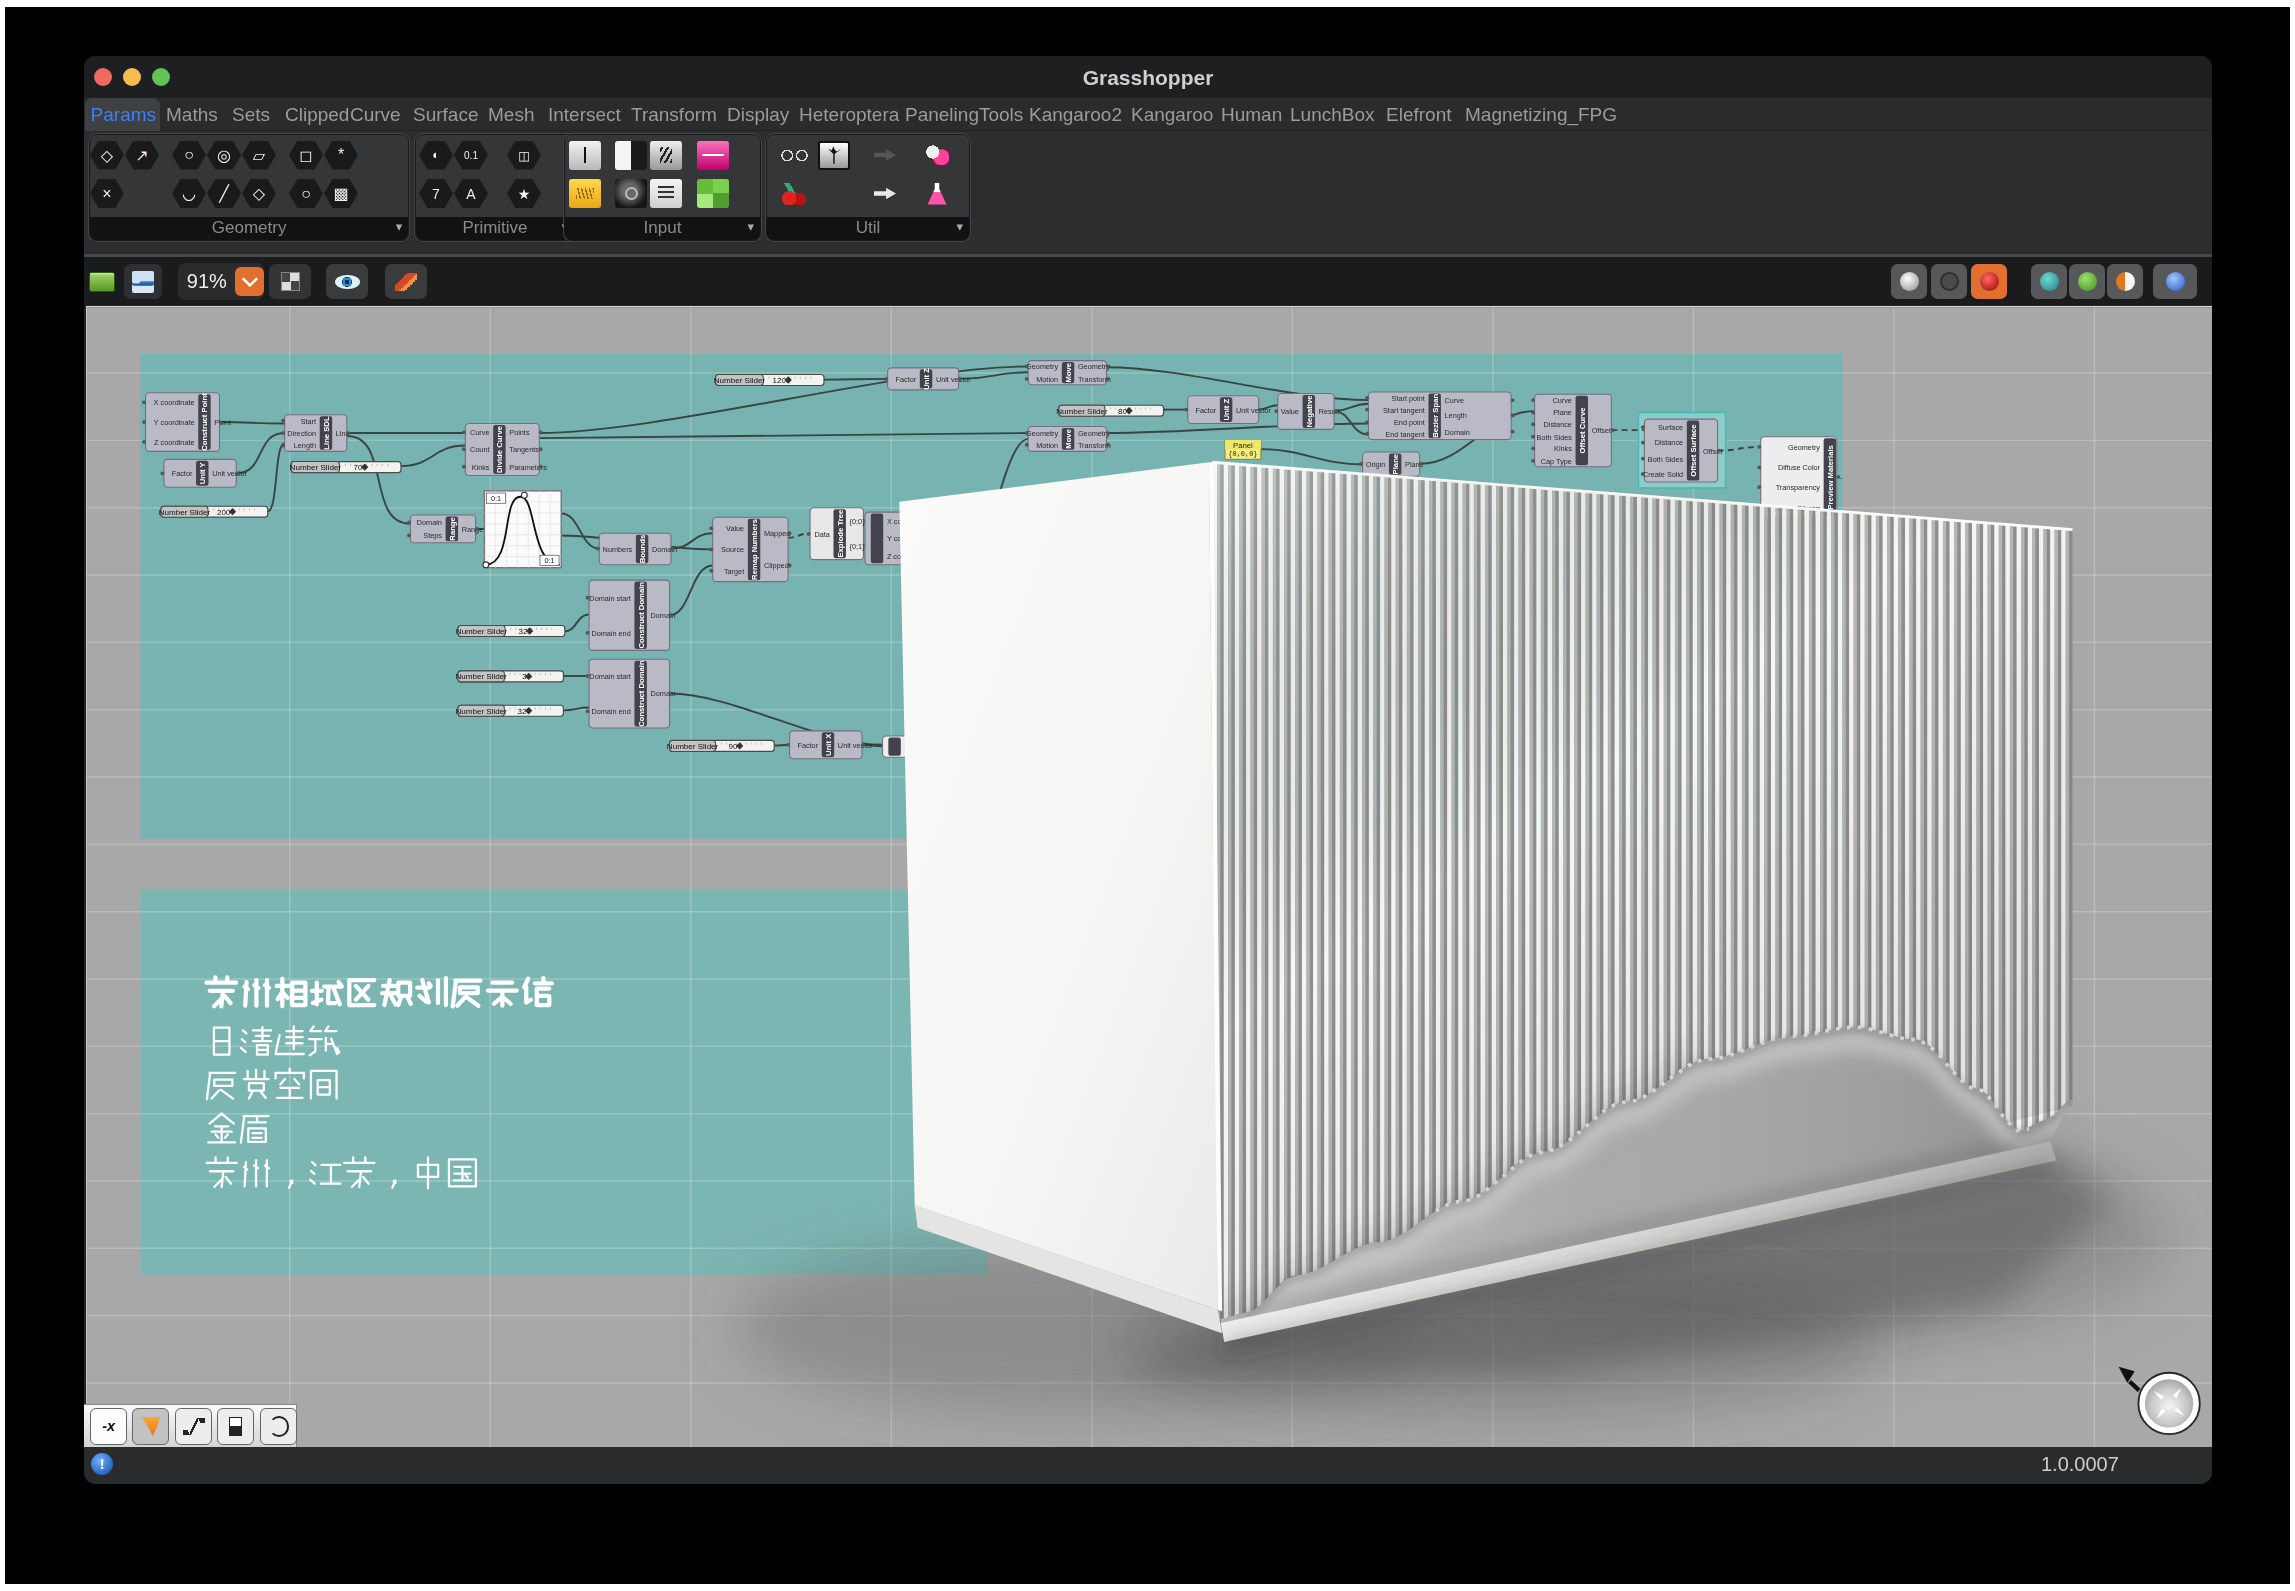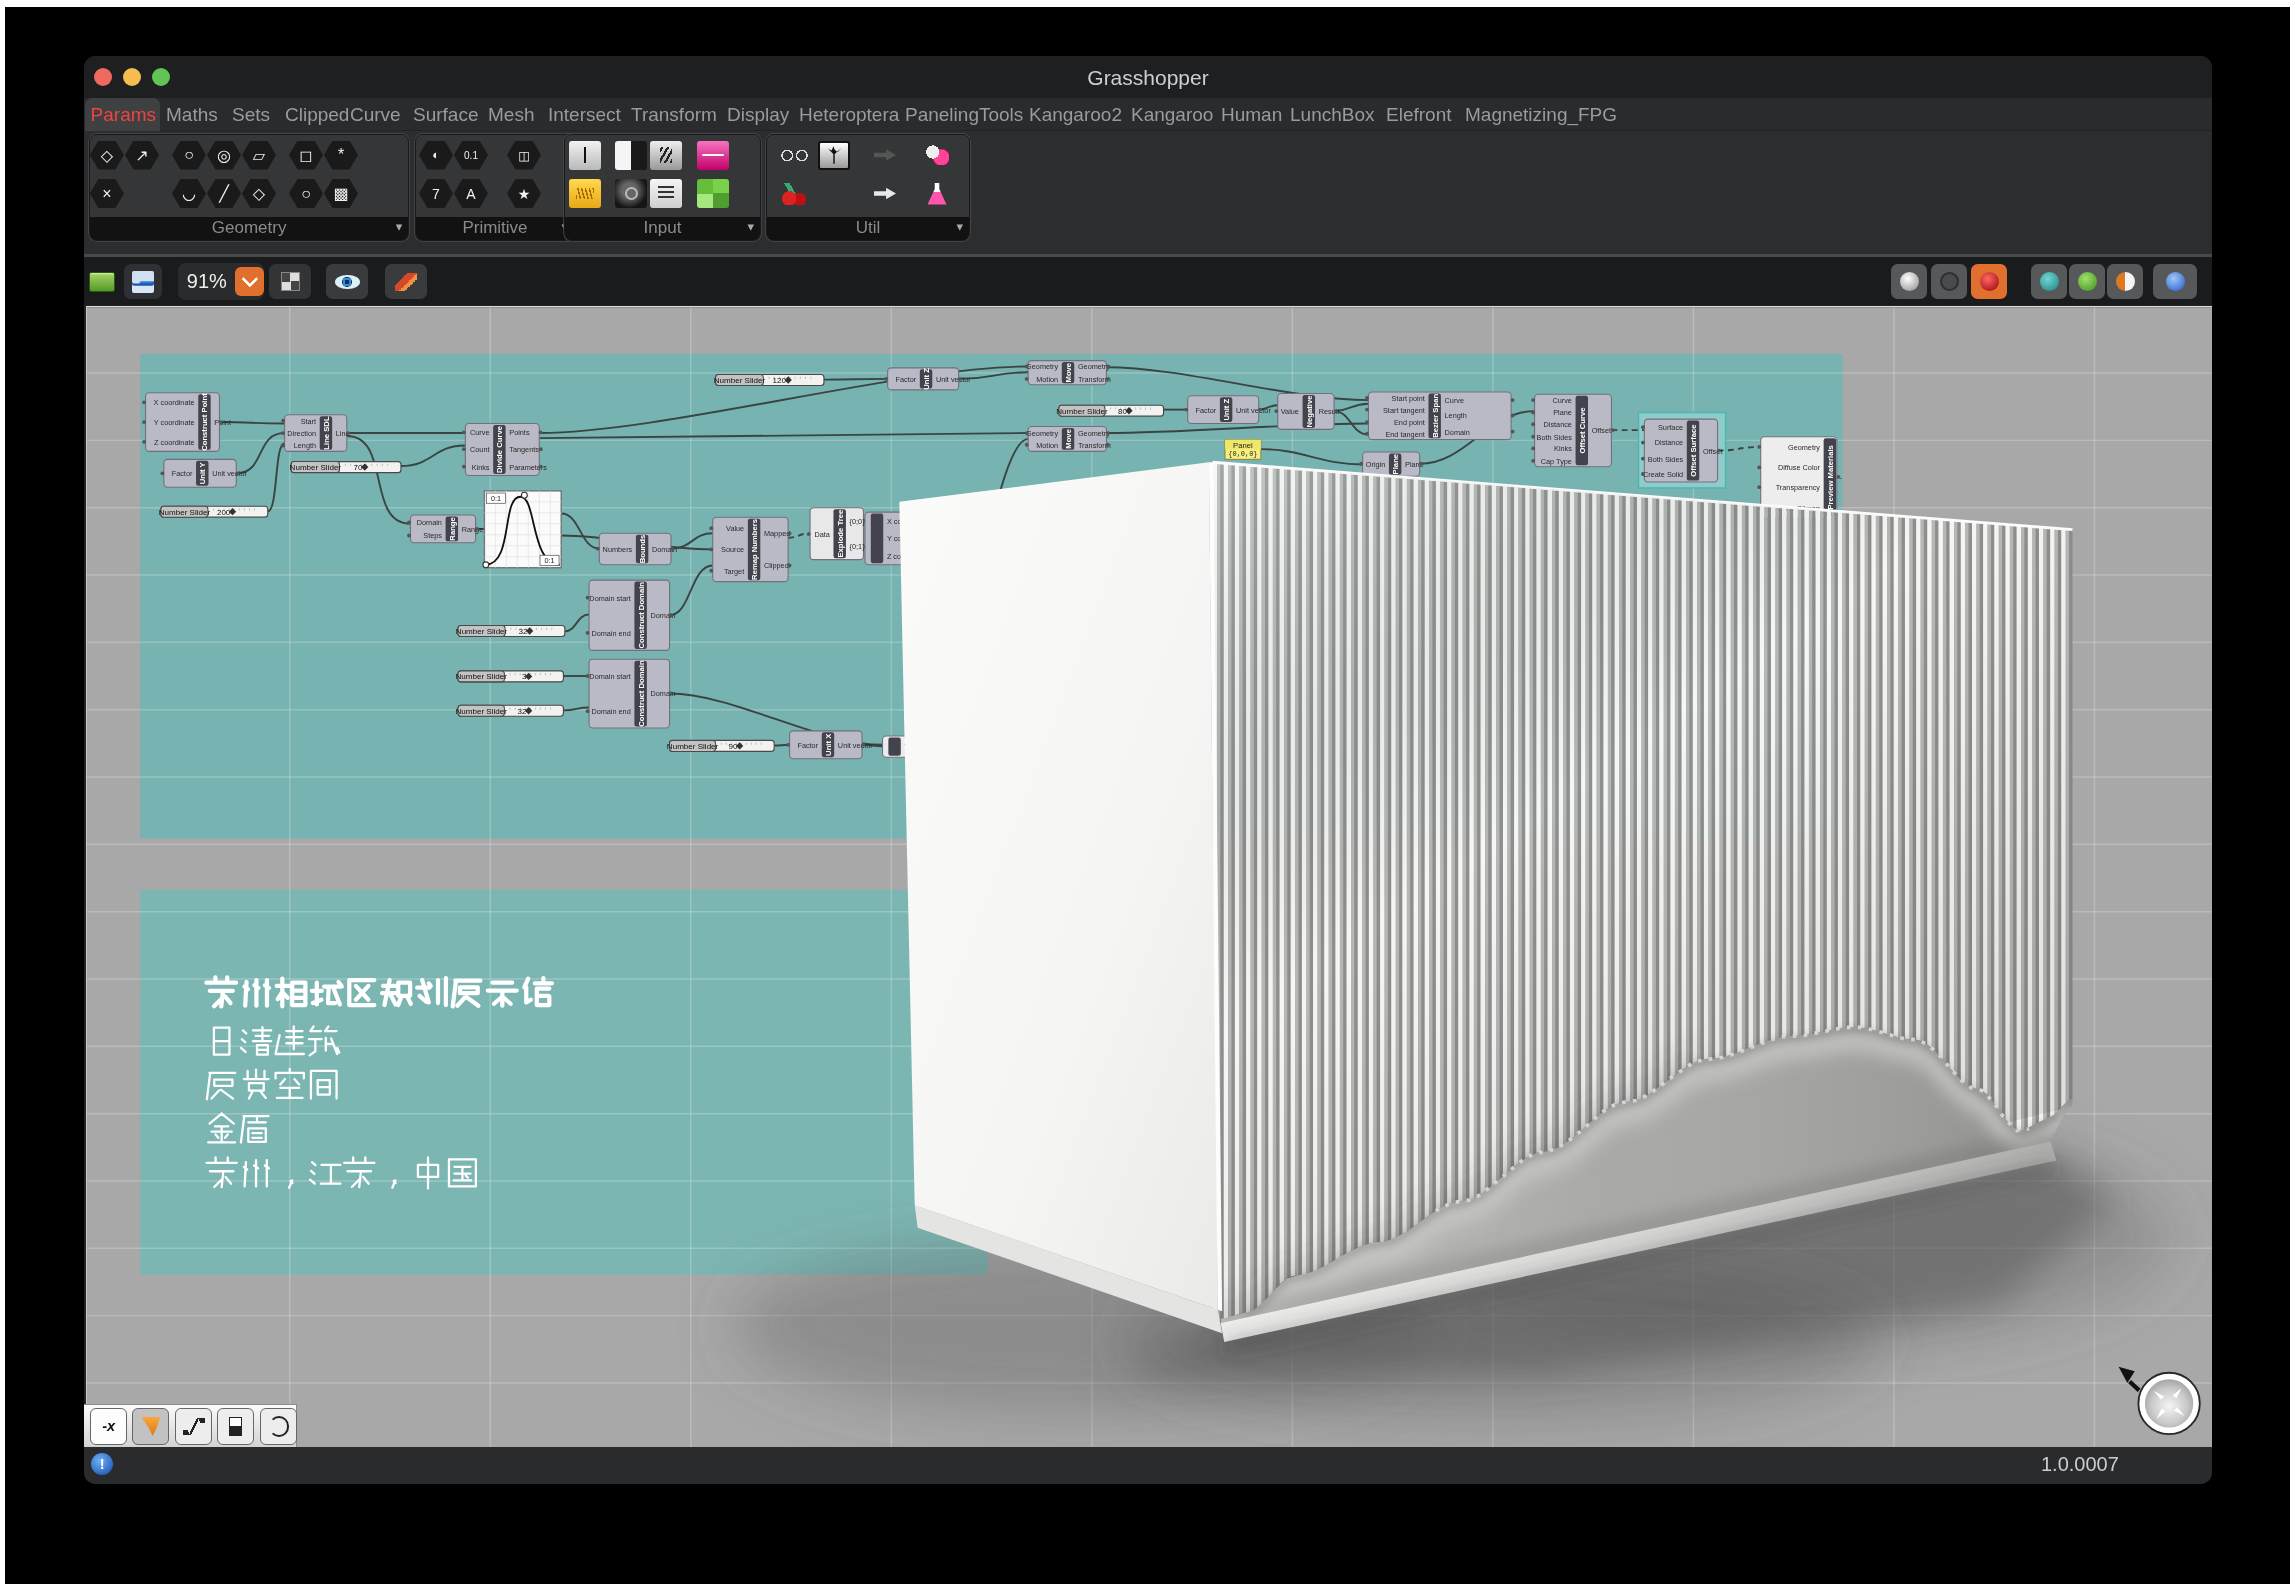--- a/index.html
+++ b/index.html
@@ -1,23 +1,23 @@
 <!DOCTYPE html>
 <html style="font-size:11.7px"><head><meta charset="utf-8"><style>
 *{margin:0;padding:0;box-sizing:border-box}
 body{width:2295px;height:1591px;background:#fff;font-family:"Liberation Sans",sans-serif;position:relative;overflow:hidden}
 #desk{position:absolute;left:5.1px;top:7.3px;width:2285px;height:1577px;background:#000}
 #win{position:absolute;left:84px;top:56px;width:2128px;height:1428px;border-radius:11.7px;background:#222324;overflow:hidden}
 #titlebar{position:absolute;left:0;top:0;width:100%;height:42px;background:#1d1f21}
 .light{position:absolute;top:11.7px;width:18.3px;height:18.3px;border-radius:50%}
-#title{position:absolute;top:9.5px;width:100%;text-align:center;color:#cfcfcf;font-size:21px;font-weight:normal}
+#title{position:absolute;top:9.5px;width:100%;text-align:center;color:#cfcfcf;font-size:21px;font-weight:bold}
 #tabbar{position:absolute;left:0;top:42px;width:100%;height:32px;background:#292b2c}
 .activetab{position:absolute;left:0.7px;top:0;width:75px;height:37px;background:#3e4041;border-radius:7.3px 7.3px 0 0}
 .tabtxt{position:absolute;top:5.9px;font-size:19px;color:#9b9b9b}
-.tabtxt.white{color:#ef4444}
+.tabtxt.white{color:#3b82f6}
 #toolpanel{position:absolute;left:0;top:75px;width:100%;height:123px;background:#2c2d2e}
 .grp{position:absolute;top:2.9px;height:107px;background:#353638;border:1.5px solid #18181a;border-radius:7.3px;box-shadow:0 0 0 0.7px #4e4e50}
 .grplab{position:absolute;left:0;bottom:0;width:100%;height:23px;background:#121212;border-radius:0 0 5.9px 5.9px;color:#8a8a8a;font-size:17px;text-align:center;line-height:22px}
 .plus{position:absolute;right:5.9px;bottom:1.5px;font-size:13px;color:#aaa}
 .hex{position:absolute;width:34px;height:29px;background:#1a1a1a;clip-path:polygon(25% 0,75% 0,100% 50%,75% 100%,25% 100%,0 50%);display:flex;align-items:center;justify-content:center}
 .sqi{position:absolute;width:32px;height:29px;border-radius:2.9px;display:flex;align-items:center;justify-content:center;overflow:hidden}
 #divband{position:absolute;left:0;top:198px;width:100%;height:3.7px;background:#47484a}
 #toolbar2{position:absolute;left:0;top:201px;width:100%;height:48px;background:#1a1b1c}
 .t2b{position:absolute;top:7.3px;height:35px;border-radius:6.6px;display:flex;align-items:center;justify-content:center}
 .ball{width:19px;height:19px;border-radius:50%}

